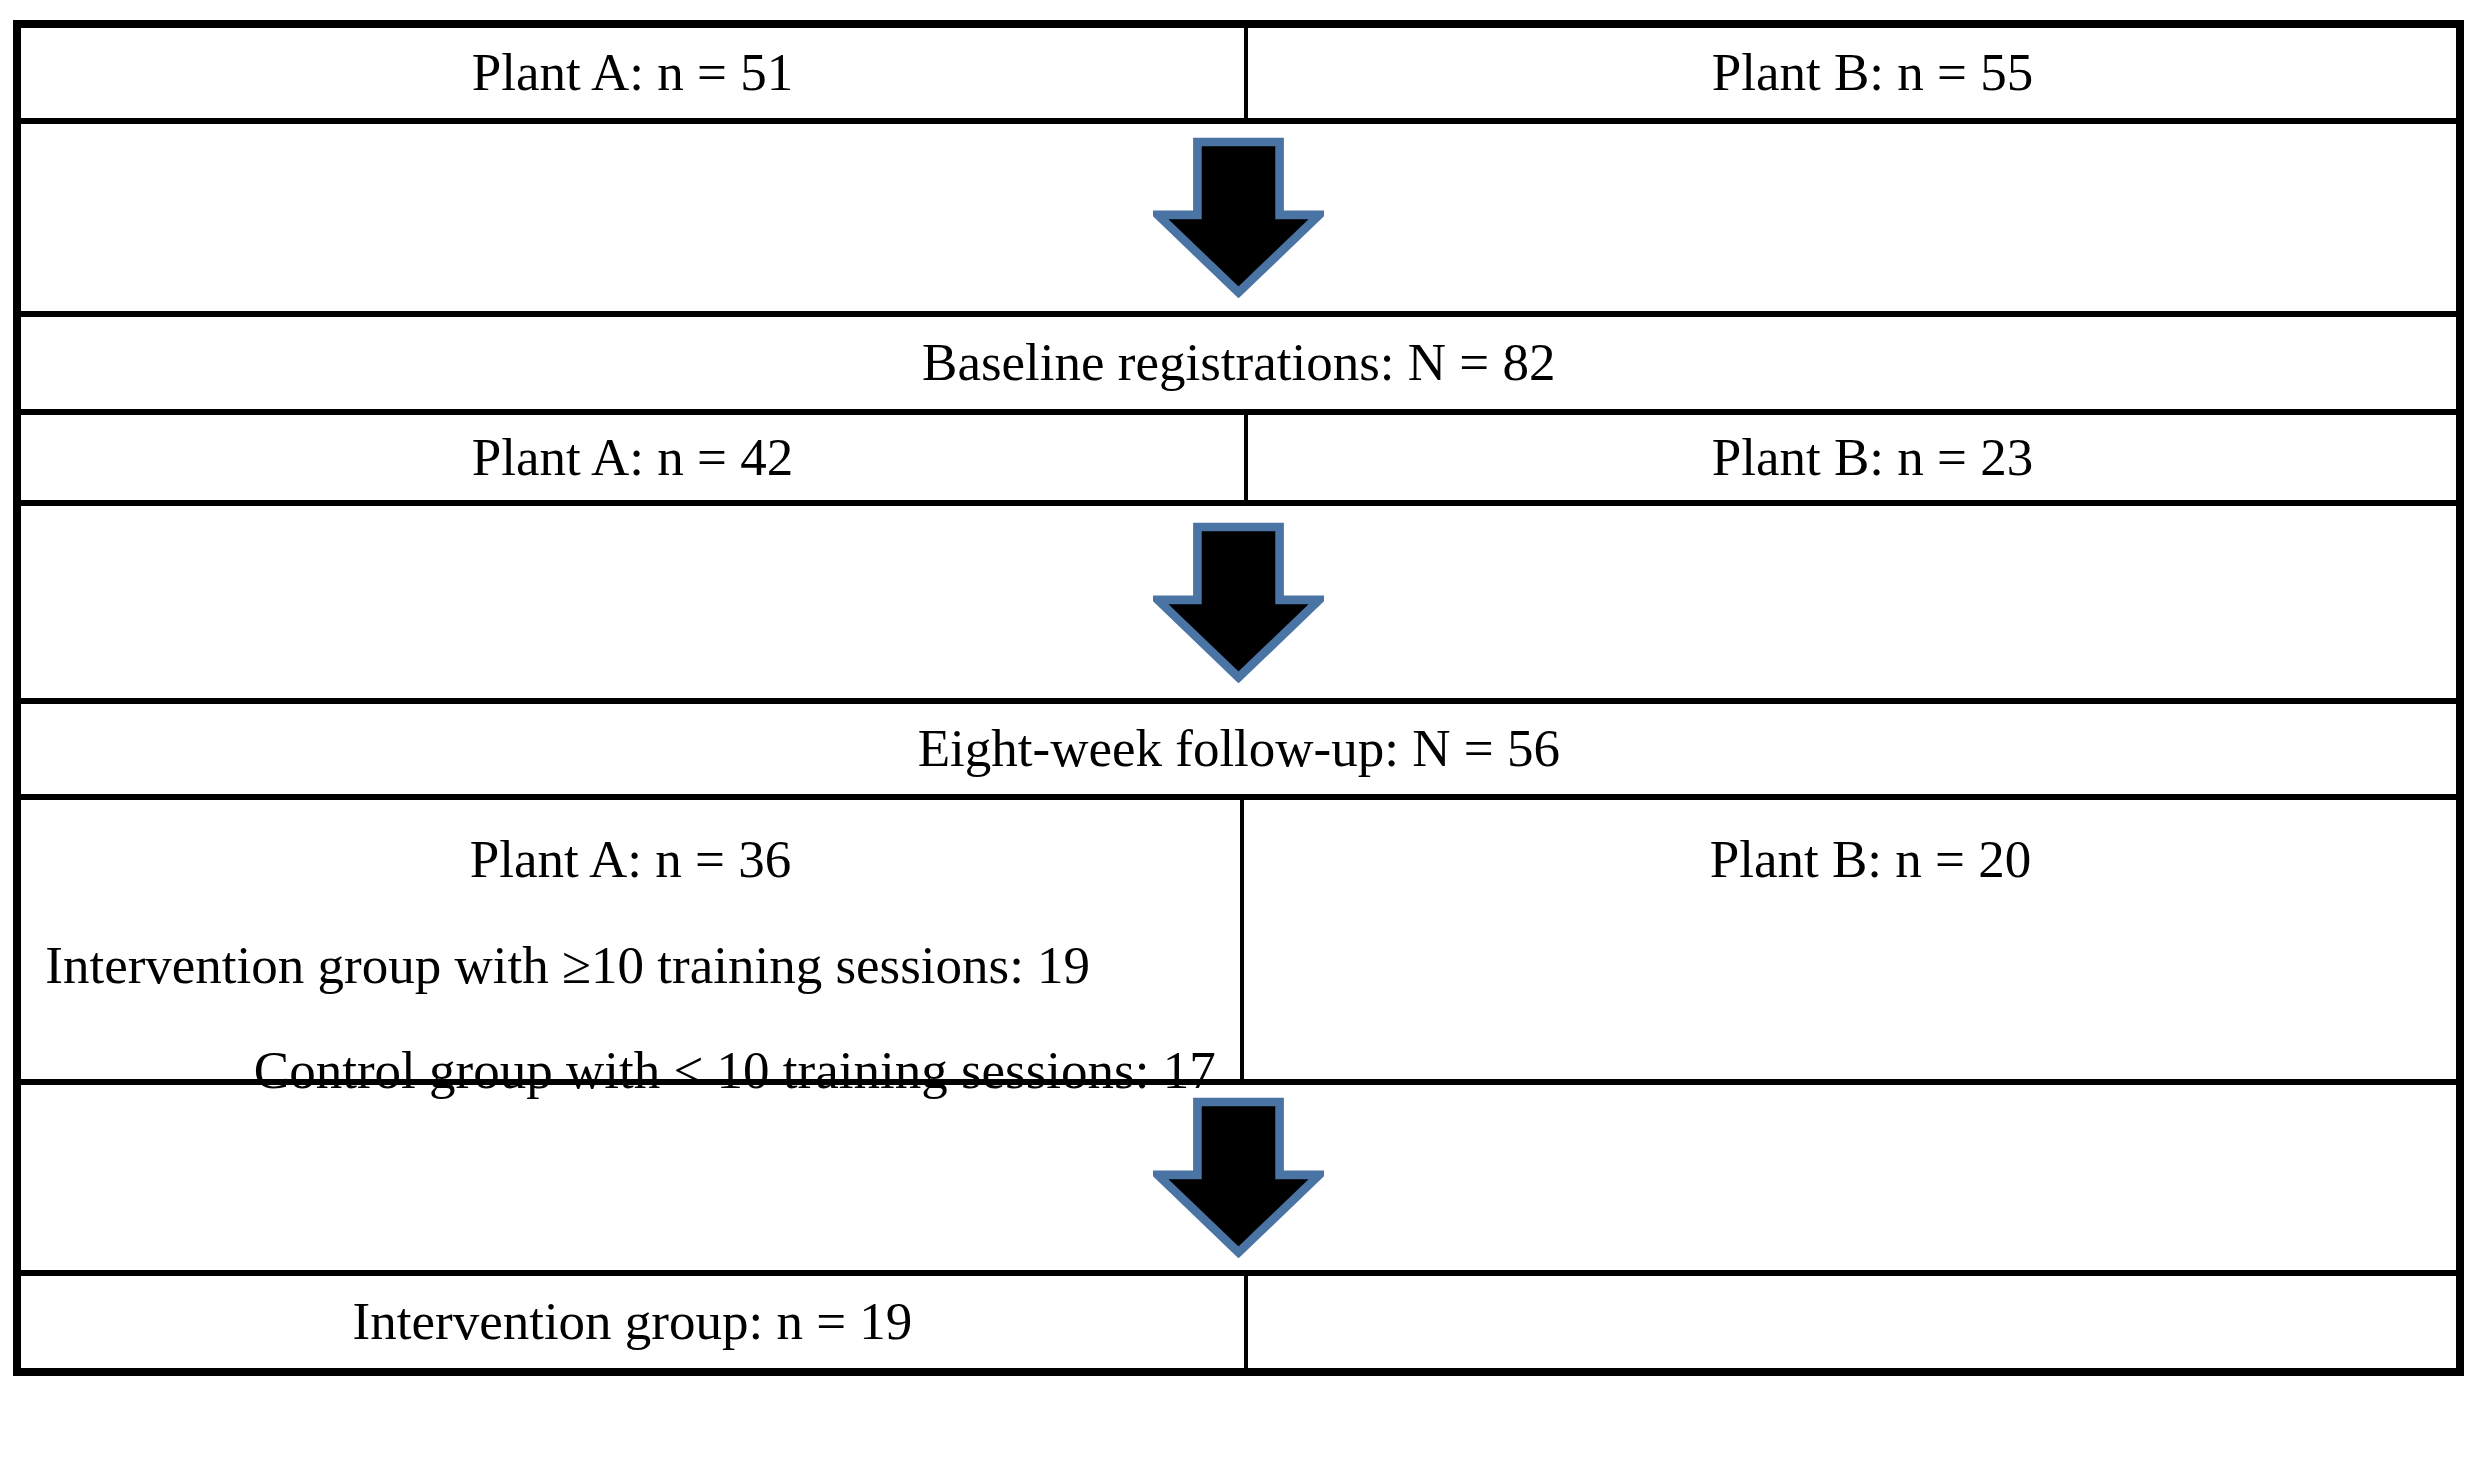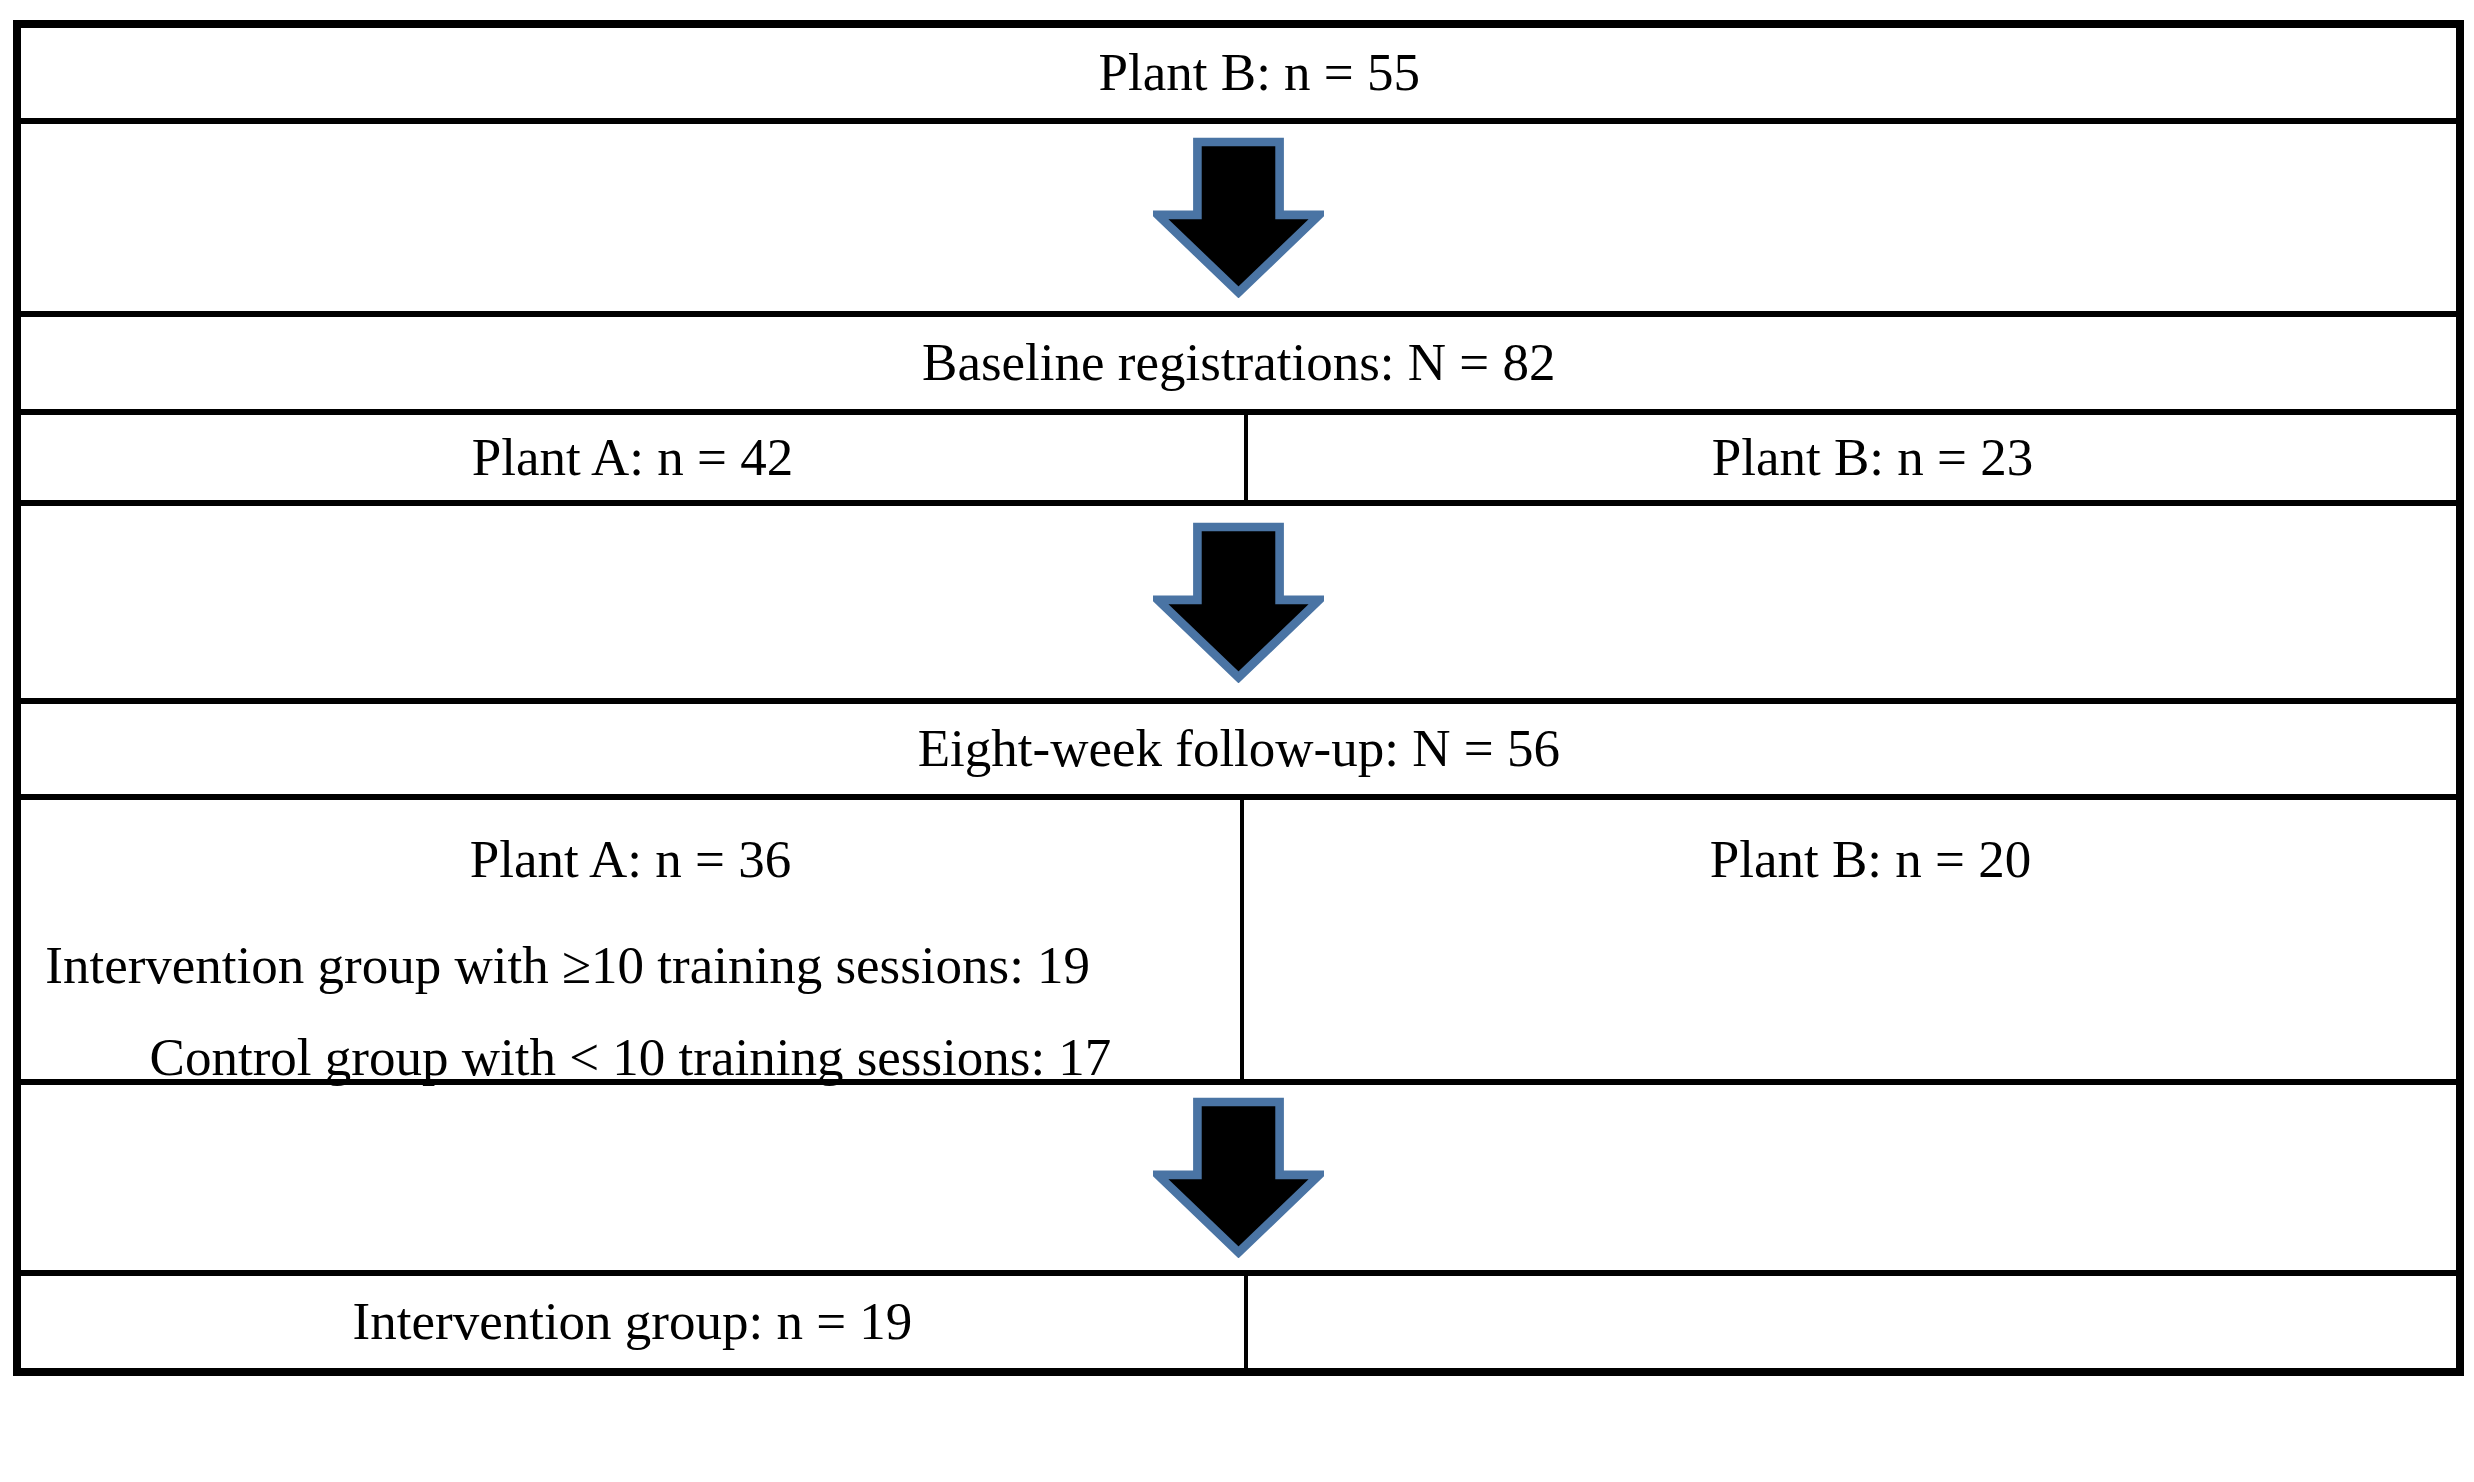--- a/index.html
+++ b/index.html
@@ -77,38 +77,39 @@
     text-align: left;
     padding: 0 24px;
     box-sizing: border-box;
   }
   .cell-right.top-aligned {
     display: block;
     text-align: center;
   }
   .line-centered { text-align: center; margin-top: 28px; }
   .line-left-2   { text-align: left;   margin-top: 42px; }
-  .line-left-3   { text-align: center;   margin-top: 29px; }
+  .line-left-3   { text-align: right;   margin-top: 42px; }
 
   .arrow-cell {
     flex: 1 1 auto;
     display: flex;
     align-items: center;
     justify-content: center;
   }
   .arrow-cell svg { display: block; }
 </style>
 </head>
 <body>
 
 <div class="canvas">
   <div class="flow-table">
 
 
     <div class="row h-r2">
+      <div class="cell-left">Plant A: n = 51</div>
       <div class="cell-right">Plant B: n = 55</div>
     </div>
 
     <div class="row h-arrow1">
       <div class="arrow-cell">
         <svg width="171" height="161" viewBox="0 0 258 242">
           <polygon points="67,7 191,7 191,117 251,117 129,234 7,117 67,117" stroke-width="13" stroke-linejoin="miter" fill="#000000" stroke="#4a74a4"></polygon>
         </svg>
       </div>
     </div>

